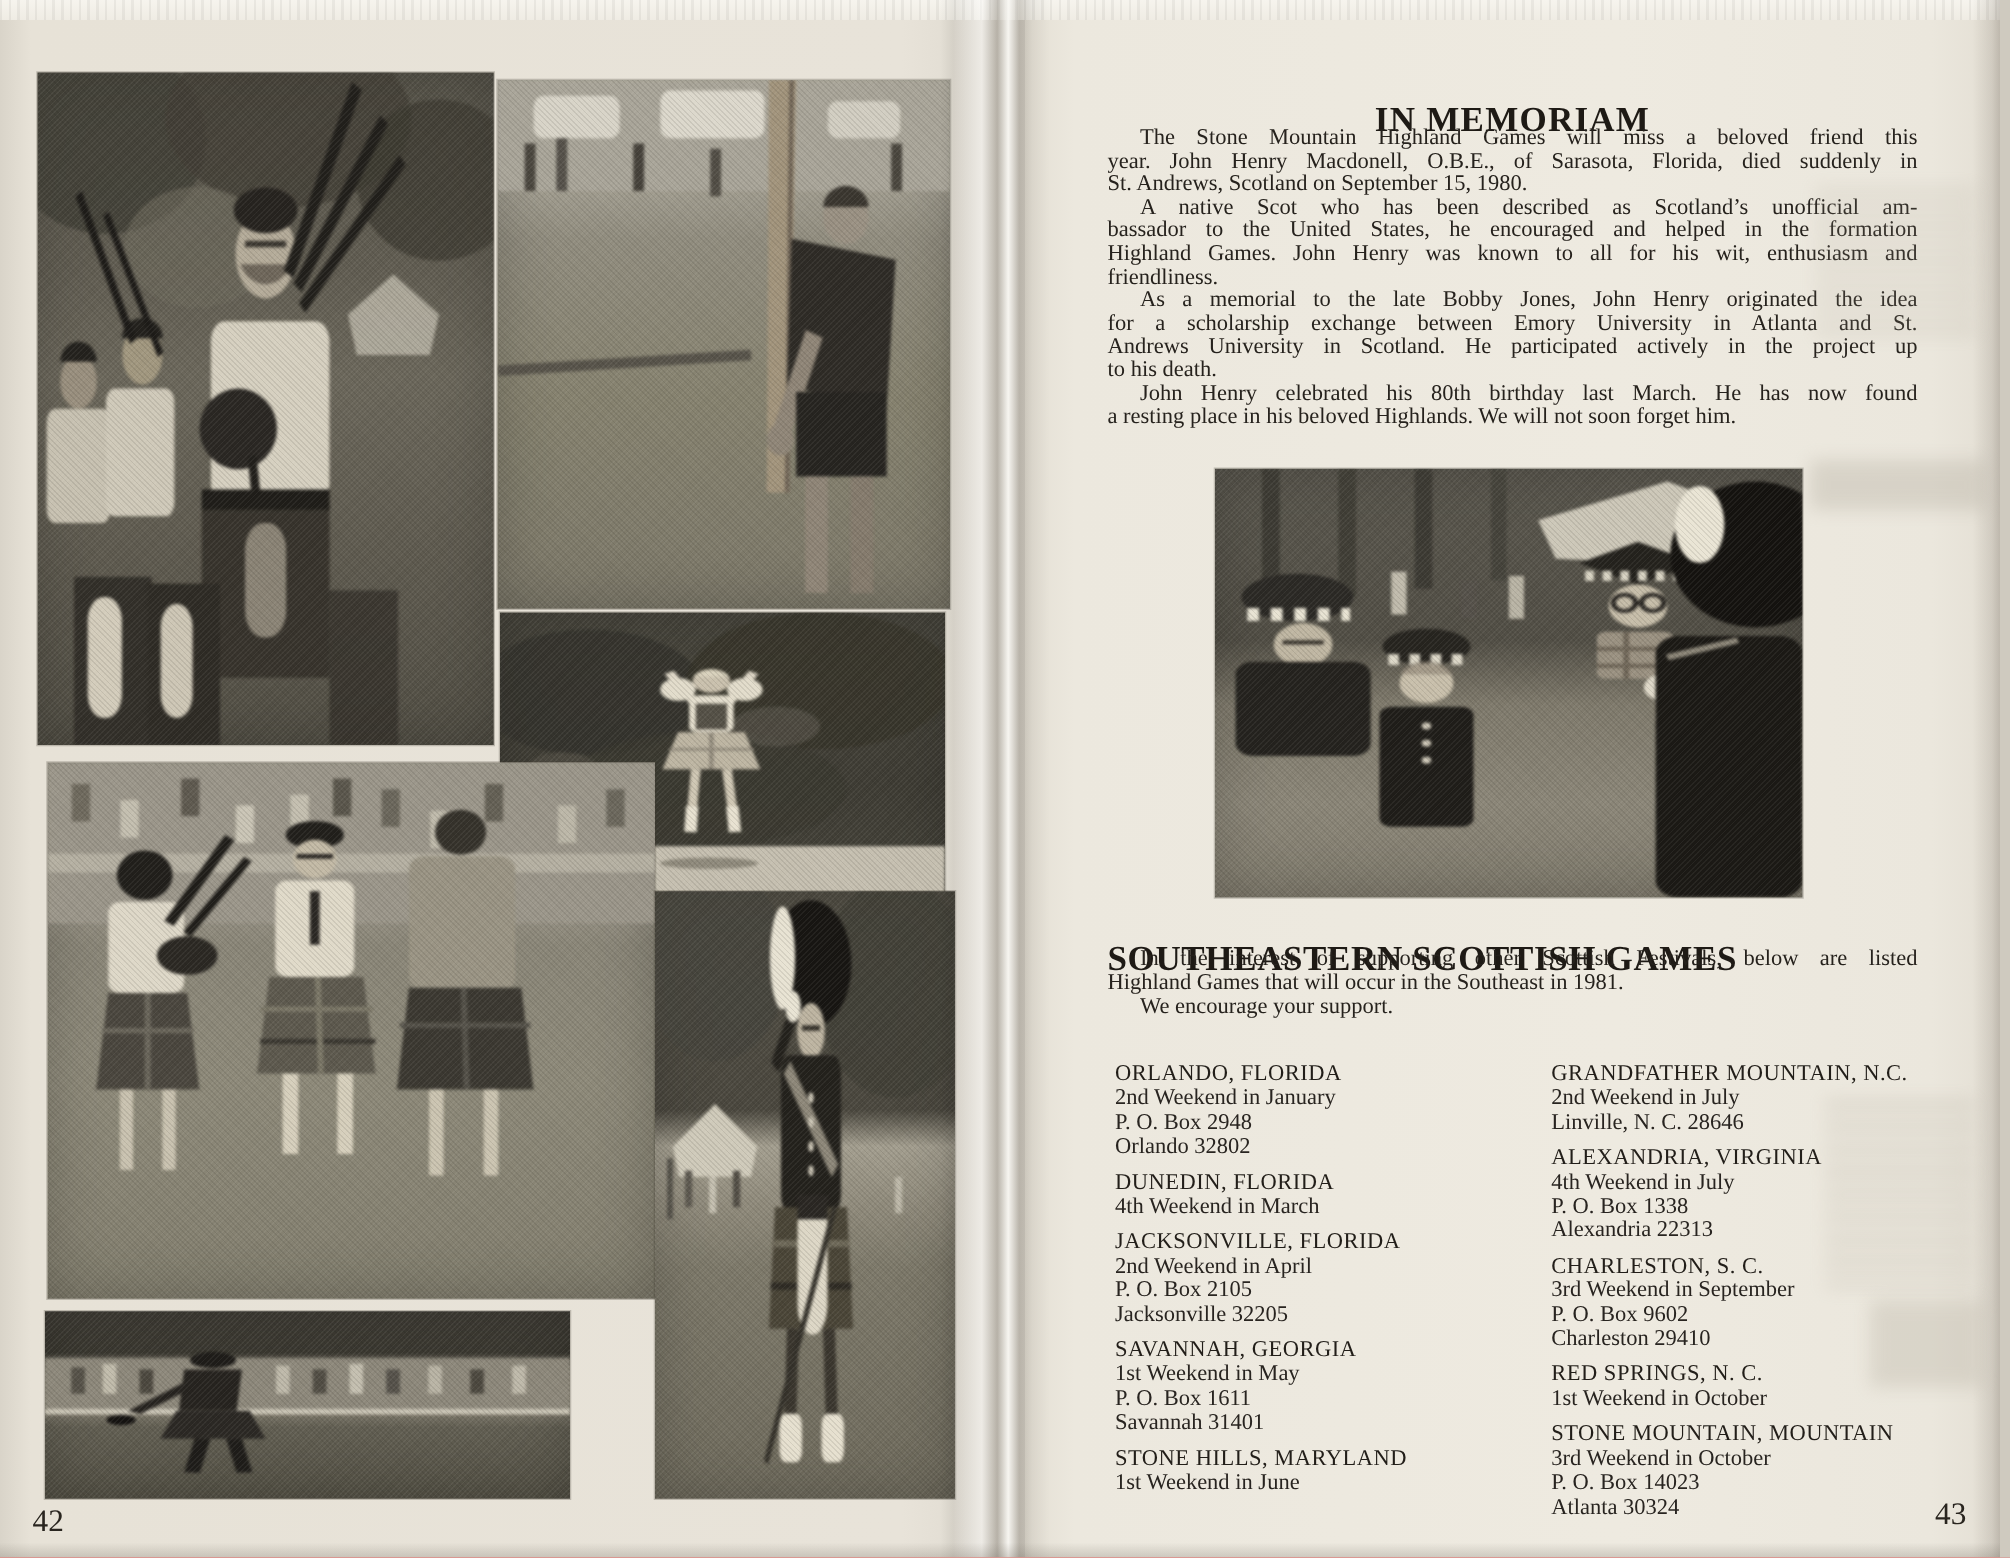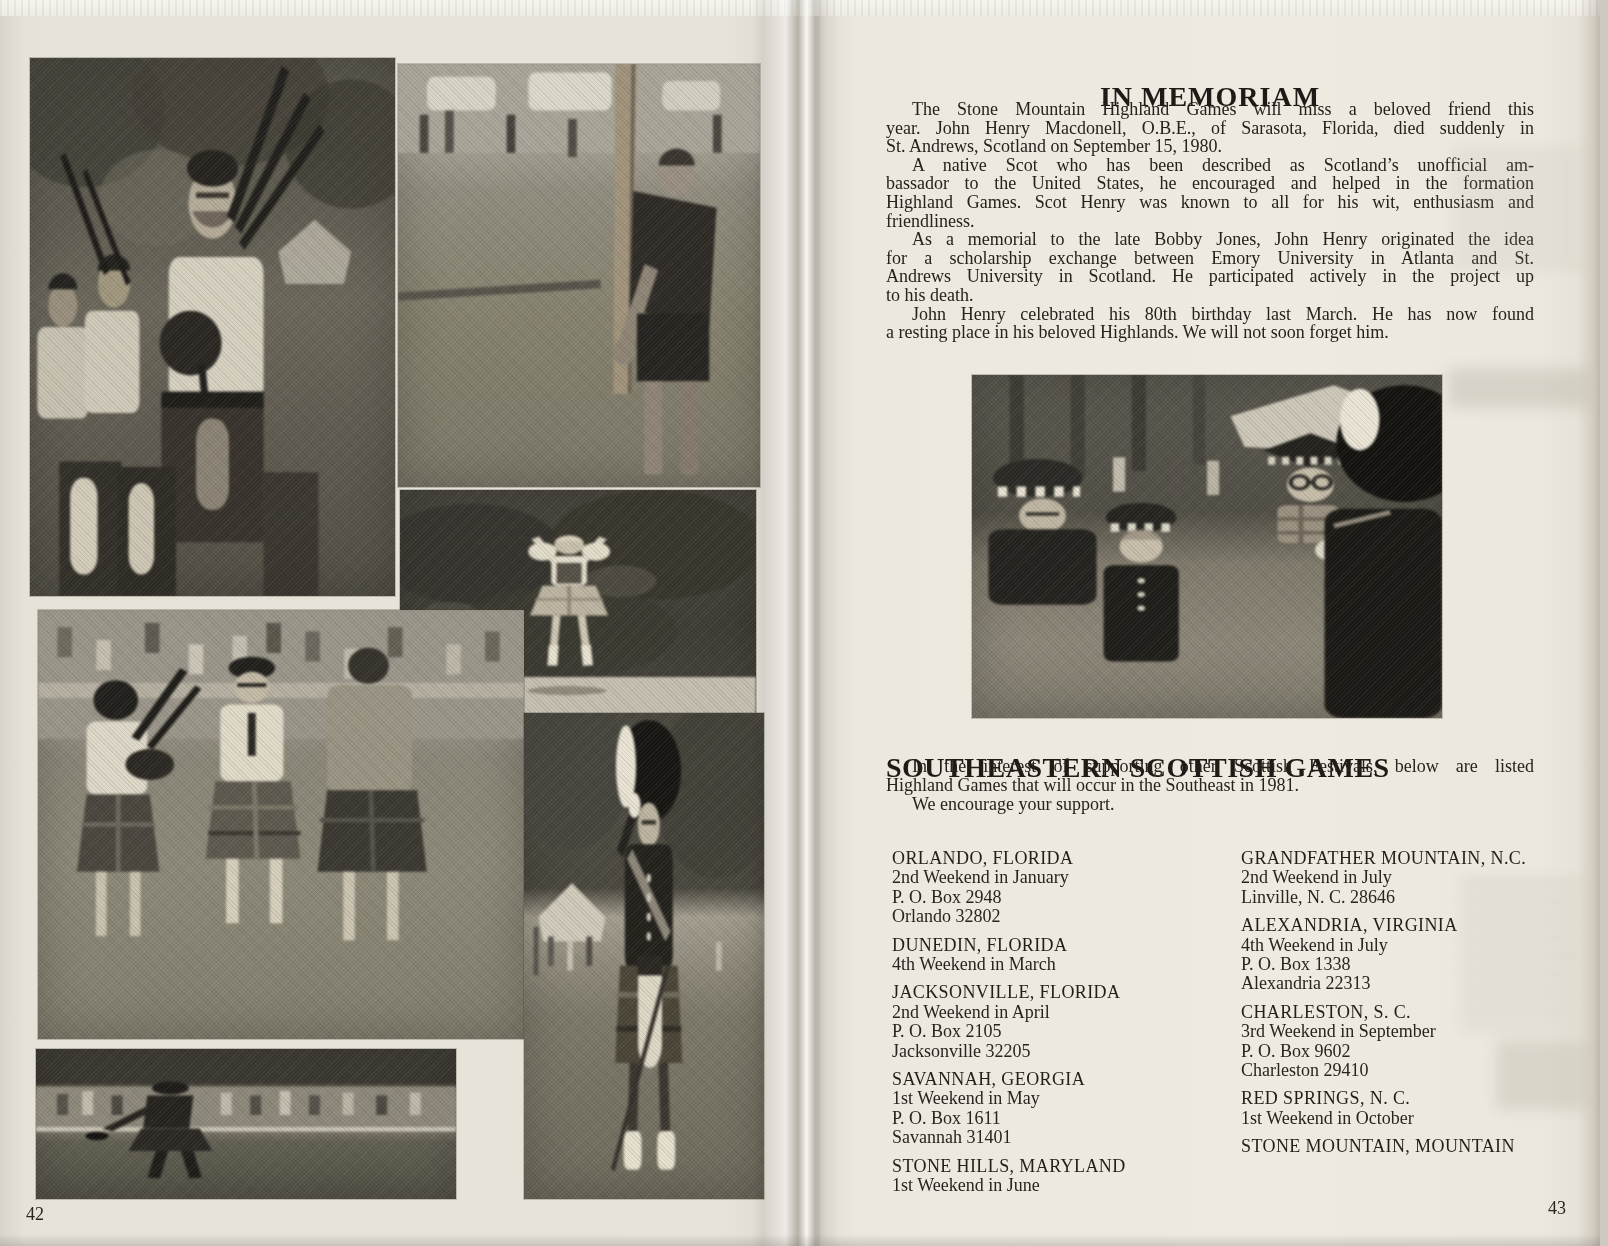--- a/index.html
+++ b/index.html
@@ -86,21 +86,21 @@
   }
   .games-intro { position:absolute; left:886px; top:757px; width:648px; font-size:18px; line-height:19.2px; }
 
   .col { position:absolute; top:849px; font-size:18px; line-height:19.4px; }
   .col-left  { left:892px;  width:330px; }
   .col-right { left:1241px; width:316px; }
   .entry { margin:0 0 9px 0; }
   .entry-name { letter-spacing:0.4px; color:#221e19; }
   .gline { color:#282420; }
 
-  .pageno { position:absolute; font-size:18px; color:#29251f; }
+  .pageno { position:absolute; font-size:25px; color:#29251f; }
   .pageno-left  { left:26px;  top:1204px; }
   .pageno-right { left:1548px; top:1198px; }
 </style>
 </head>
 <body>
 
 <div class="book">
 
   <div class="page-left"></div>
   <div class="page-right"></div>
@@ -304,21 +304,21 @@
 
   <div class="paras" id="memoriam-paras">
       <div class="para">
         <div class="line first">The Stone Mountain Highland Games will miss a beloved friend this</div>
         <div class="line">year. John Henry Macdonell, O.B.E., of Sarasota, Florida, died suddenly in</div>
         <div class="line last">St. Andrews, Scotland on September 15, 1980.</div>
       </div>
       <div class="para">
         <div class="line first">A native Scot who has been described as Scotland’s unofficial am-</div>
         <div class="line">bassador to the United States, he encouraged and helped in the formation</div>
-        <div class="line">Highland Games. Scot Henry was known to all for his wit, enthusiasm and</div>
+        <div class="line">Highland Games. John Henry was known to all for his wit, enthusiasm and</div>
         <div class="line last">friendliness.</div>
       </div>
       <div class="para">
         <div class="line first">As a memorial to the late Bobby Jones, John Henry originated the idea</div>
         <div class="line">for a scholarship exchange between Emory University in Atlanta and St.</div>
         <div class="line">Andrews University in Scotland. He participated actively in the project up</div>
         <div class="line last">to his death.</div>
       </div>
       <div class="para">
         <div class="line first">John Henry celebrated his 80th birthday last March. He has now found</div>
@@ -443,20 +443,25 @@
         </div>
   </div>
       <div class="entry">
     <div class="entry-name">RED SPRINGS, N. C.</div>
     <div class="entry-lines">
           <div class="gline">1st Weekend in October</div>
         </div>
   </div>
       <div class="entry">
     <div class="entry-name">STONE MOUNTAIN, MOUNTAIN</div>
+    <div class="entry-lines">
+          <div class="gline">3rd Weekend in October</div>
+          <div class="gline">P. O. Box 14023</div>
+          <div class="gline">Atlanta 30324</div>
+        </div>
   </div>
     </div>
 
   <div class="pageno pageno-left">42</div>
   <div class="pageno pageno-right">43</div>
 
   <div class="spine"></div>
   <div class="edge-right"></div>
   <div class="edge-bottom"></div>
   <div class="ghost" style="left:1452px; top:150px; width:130px; height:120px;

